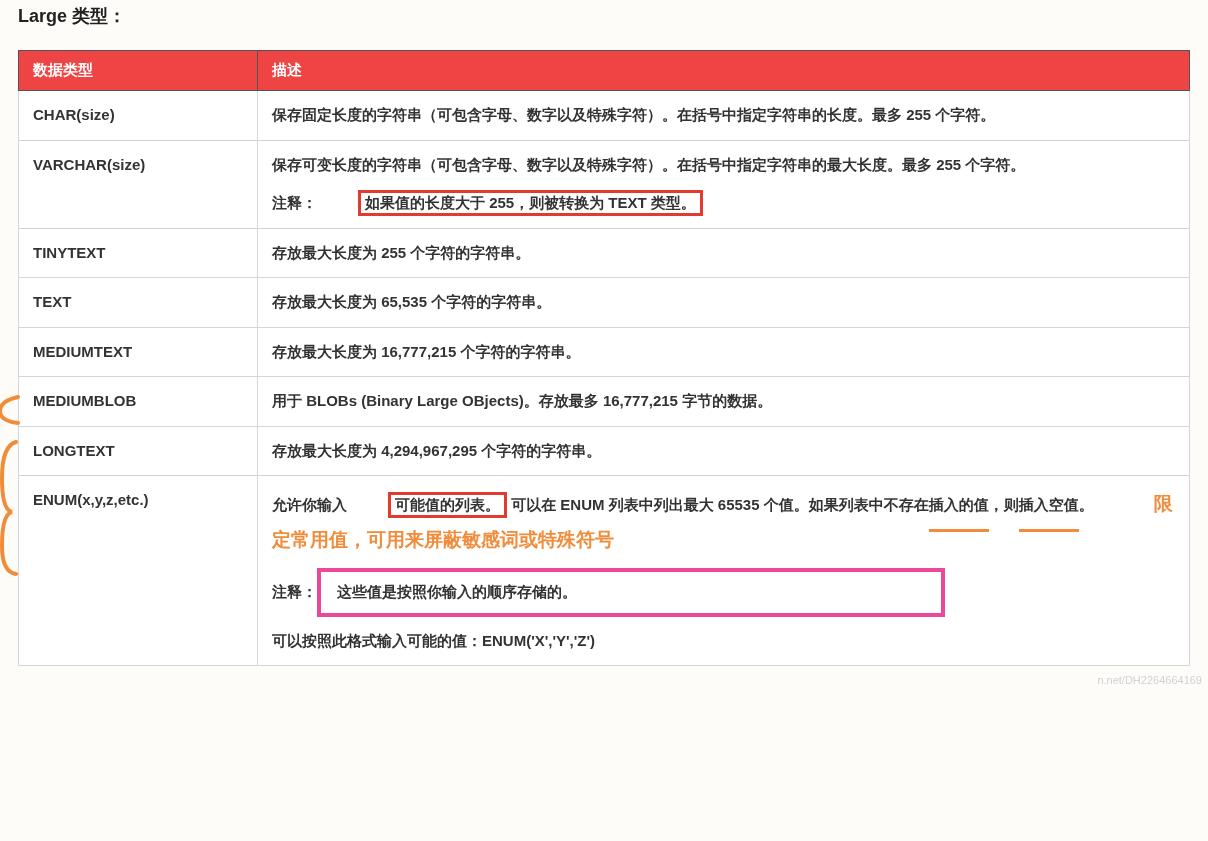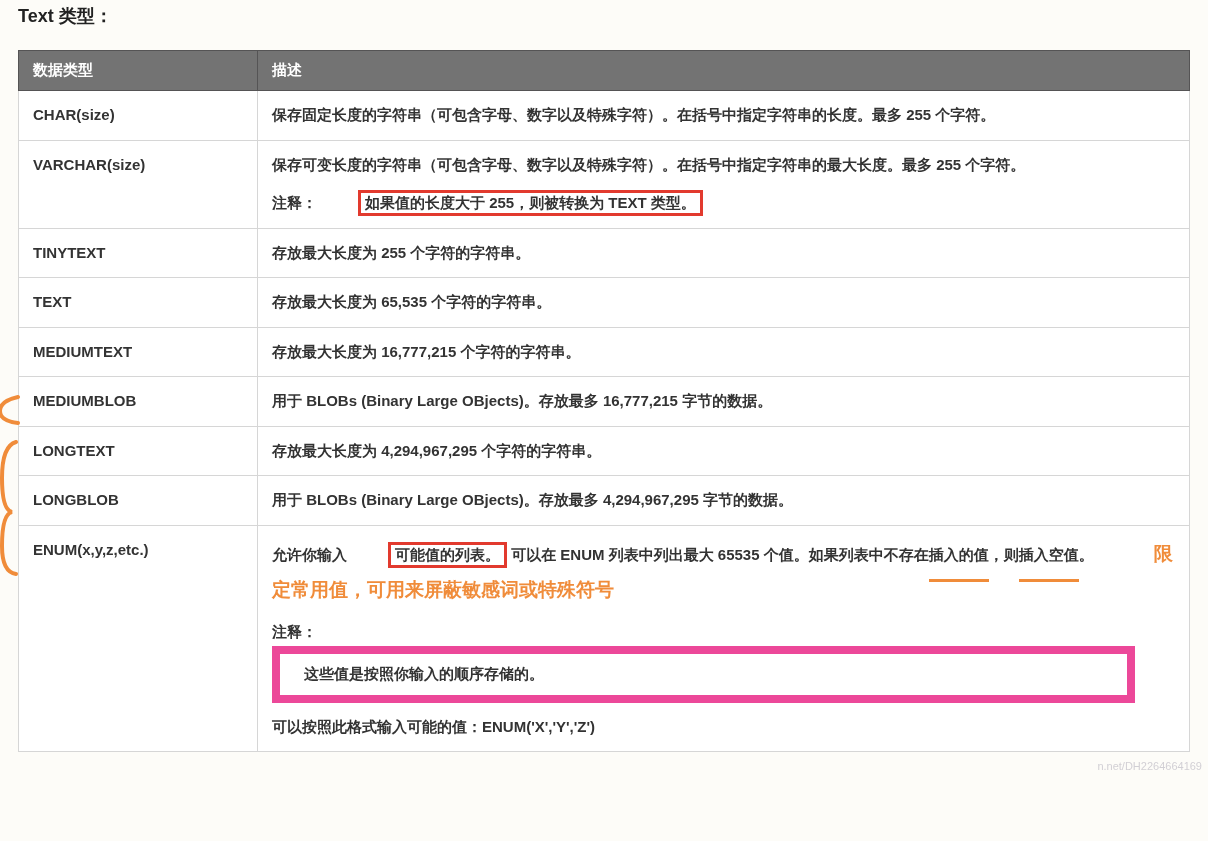--- a/index.html
+++ b/index.html
@@ -20,21 +20,21 @@
     font-weight: bold;
     color: #222;
     padding-top: 4px;
   }
   table.datatypes {
     border-collapse: collapse;
     width: 100%;
     background: #fff;
   }
   table.datatypes th {
-    background: #737373;
+    background: #ef4444;
     color: #fff;
     text-align: left;
     padding: 10px 14px;
     font-weight: bold;
     font-size: 15px;
     border: 1px solid #555455;
   }
   table.datatypes td {
     border: 1px solid #d6d6d6;
     padding: 10px 14px;
@@ -73,42 +73,42 @@
     font-size: 11px;
     color: #bbb8c2;
     opacity: 0.65;
     pointer-events: none;
   }
   .wrap { position: relative; }
 
   
   .enum-note-box {
     display: inline-block;
-    border: 8px solid #ec4899;
-    padding: 6px 24px;
-    width: 863px;
+    border: 4px solid #ec4899;
+    padding: 6px 16px;
+    width: 628px;
     box-sizing: border-box;
   }
   .para { margin: 0; }
   .para + .para { margin-top: 10px; }
 </style>
 </head>
 <body>
 <div class="wrap">
 
 <div class="page rel">
 
   <svg class="curve-svg" style="top:395px; left:-4px;" width="26" height="30">
     <path d="M22 2 Q4 6 4 16 Q4 26 22 28" stroke="#f08c3a" stroke-width="4" fill="none" stroke-linecap="round"></path>
   </svg>
   <svg class="curve-svg" style="top:438px; left:-2px;" width="22" height="140">
     <path d="M18 4 Q4 8 4 40 Q4 72 14 74 Q4 76 4 108 Q4 134 18 136" stroke="#f08c3a" stroke-width="4" fill="none" stroke-linecap="round"></path>
   </svg>
 
-  <h2 class="section-title">Text 类型：</h2>
+  <h2 class="section-title">Large 类型：</h2>
 
   <table class="datatypes">
     <thead>
       <tr>
         <th class="col-type">数据类型</th>
         <th>描述</th>
       </tr>
     </thead>
     <tbody>
       <tr>
@@ -145,24 +145,20 @@
       <tr>
         <td>MEDIUMBLOB</td>
         <td>用于 BLOBs (Binary Large OBjects)。存放最多 16,777,215 字节的数据。</td>
       </tr>
 
       <tr>
         <td>LONGTEXT</td>
         <td>存放最大长度为 4,294,967,295 个字符的字符串。</td>
       </tr>
 
-      <tr>
-        <td>LONGBLOB</td>
-        <td>用于 BLOBs (Binary Large OBjects)。存放最多 4,294,967,295 字节的数据。</td>
-      </tr>
 
       <tr>
         <td>ENUM(x,y,z,etc.)</td>
         <td>
           <p class="para">
             <span>允许你输入</span><span class="redbox">可能值的列表。</span>&nbsp;<span>可以在 ENUM 列表中列出最大 65535 个值。如果列表中不存在</span><span class="underline-orange">插入的值</span><span>，则</span><span class="underline-orange">插入空值</span><span>。</span><span class="orange-note">限定常用值，可用来屏蔽敏感词或特殊符号</span>
           </p>
           <p class="para">
             <span>注释：</span><span class="enum-note-box"><span>这些值是按照你输入的顺序存储的。</span></span>
           </p>

